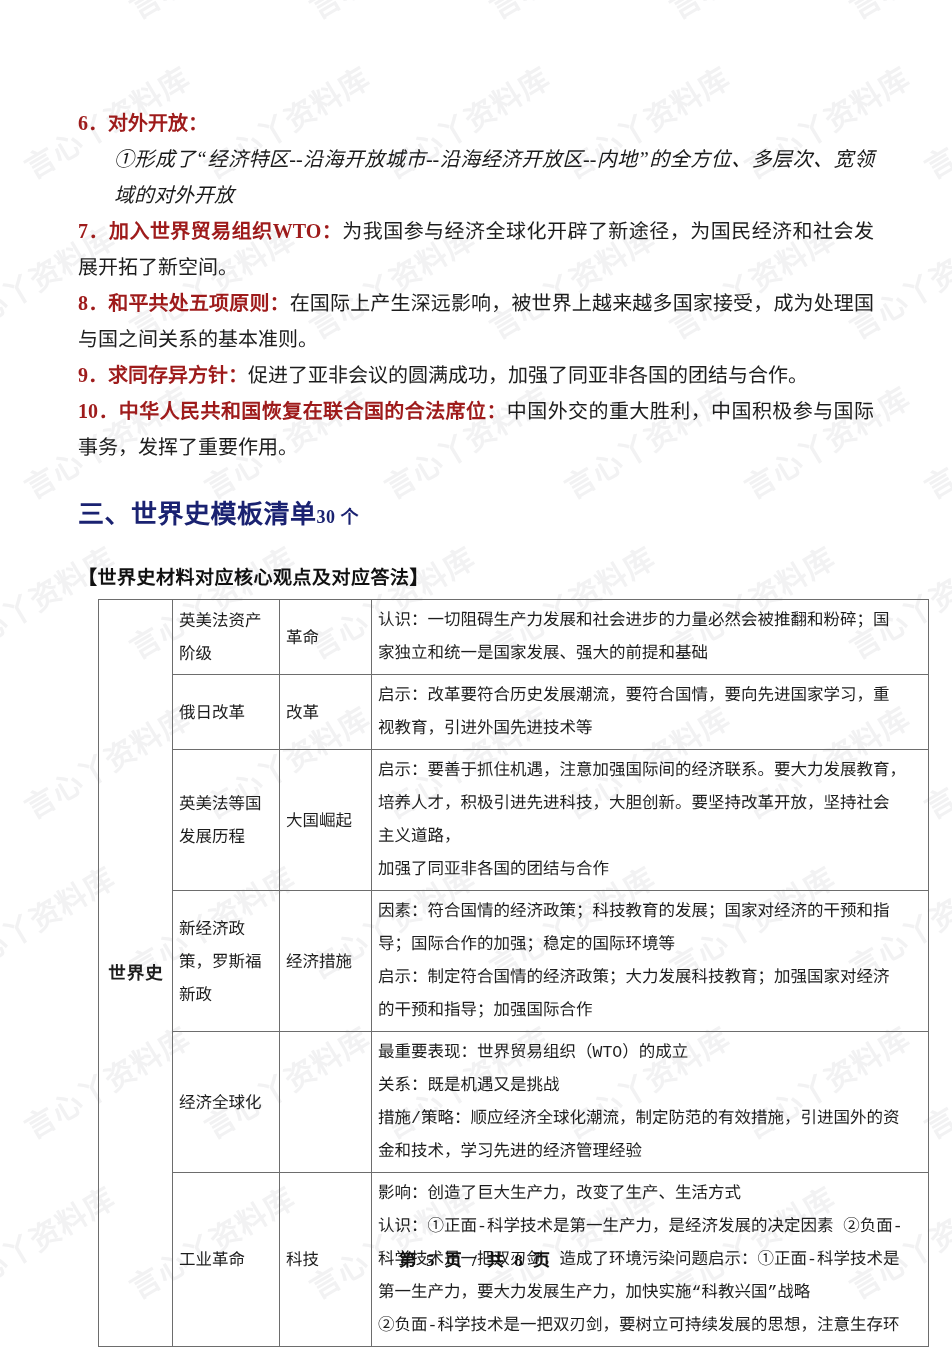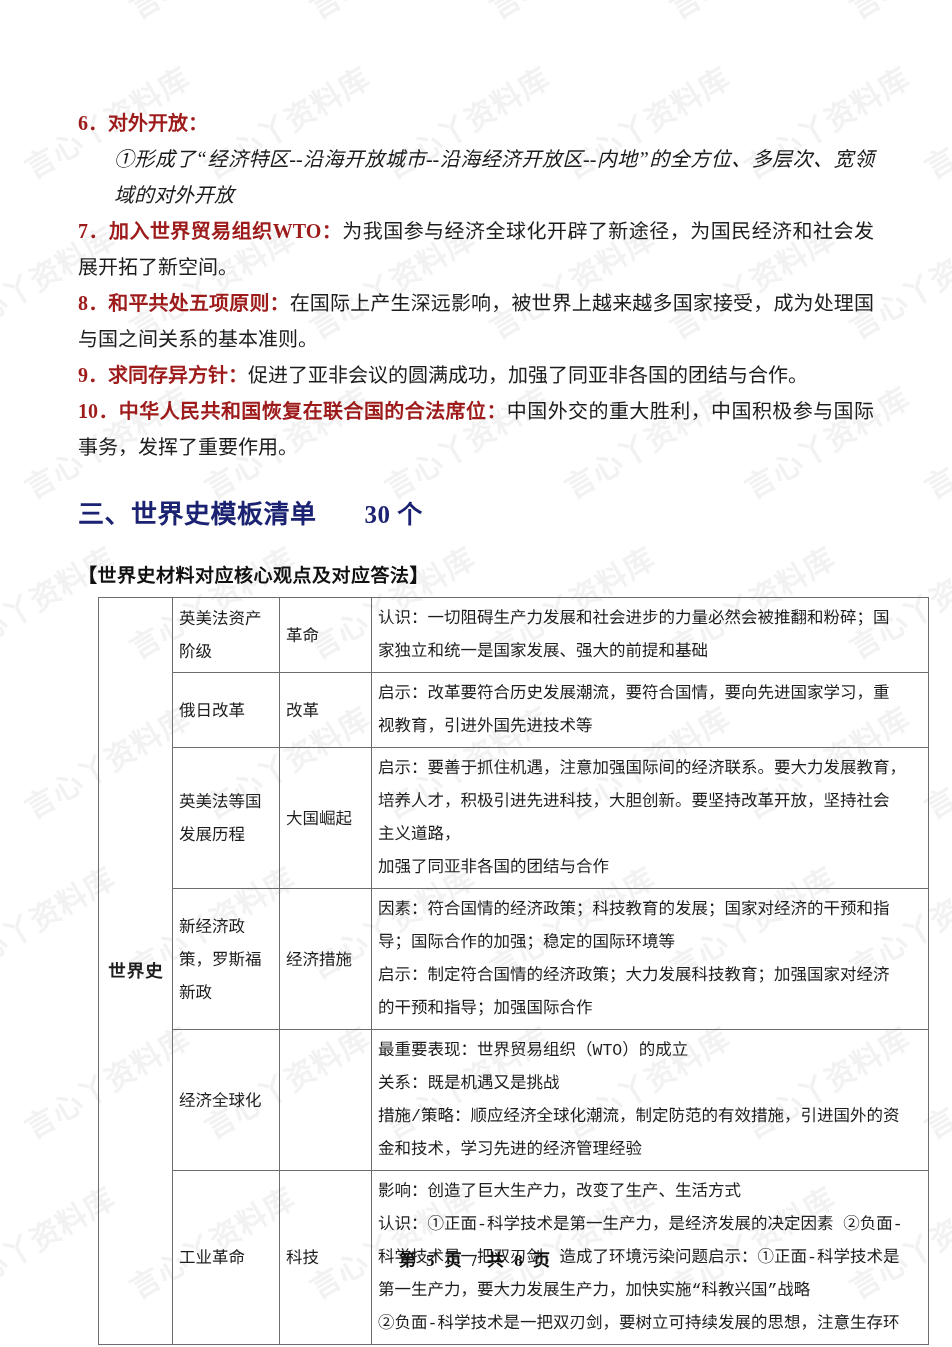--- a/index.html
+++ b/index.html
@@ -85,22 +85,21 @@
     padding: 0 78px;
     font-family: "Liberation Sans", "DejaVu Sans", sans-serif;
     font-size: 26px;
     font-weight: 700;
     color: #1a2271;
     letter-spacing: 0.5px;
     line-height: 46px;
   }
   .section-heading .heading-count {
     font-family: "Liberation Serif", "DejaVu Serif", serif;
-    font-size: 25px;
-    margin-left: 48px;
+    font-size: 18px;
   }
 
   
   .bracket-heading {
     margin: 22px 0 10px 0;
     padding: 0 78px;
     font-size: 19px;
     font-weight: 700;
     color: #111111;
     letter-spacing: 0.5px;

